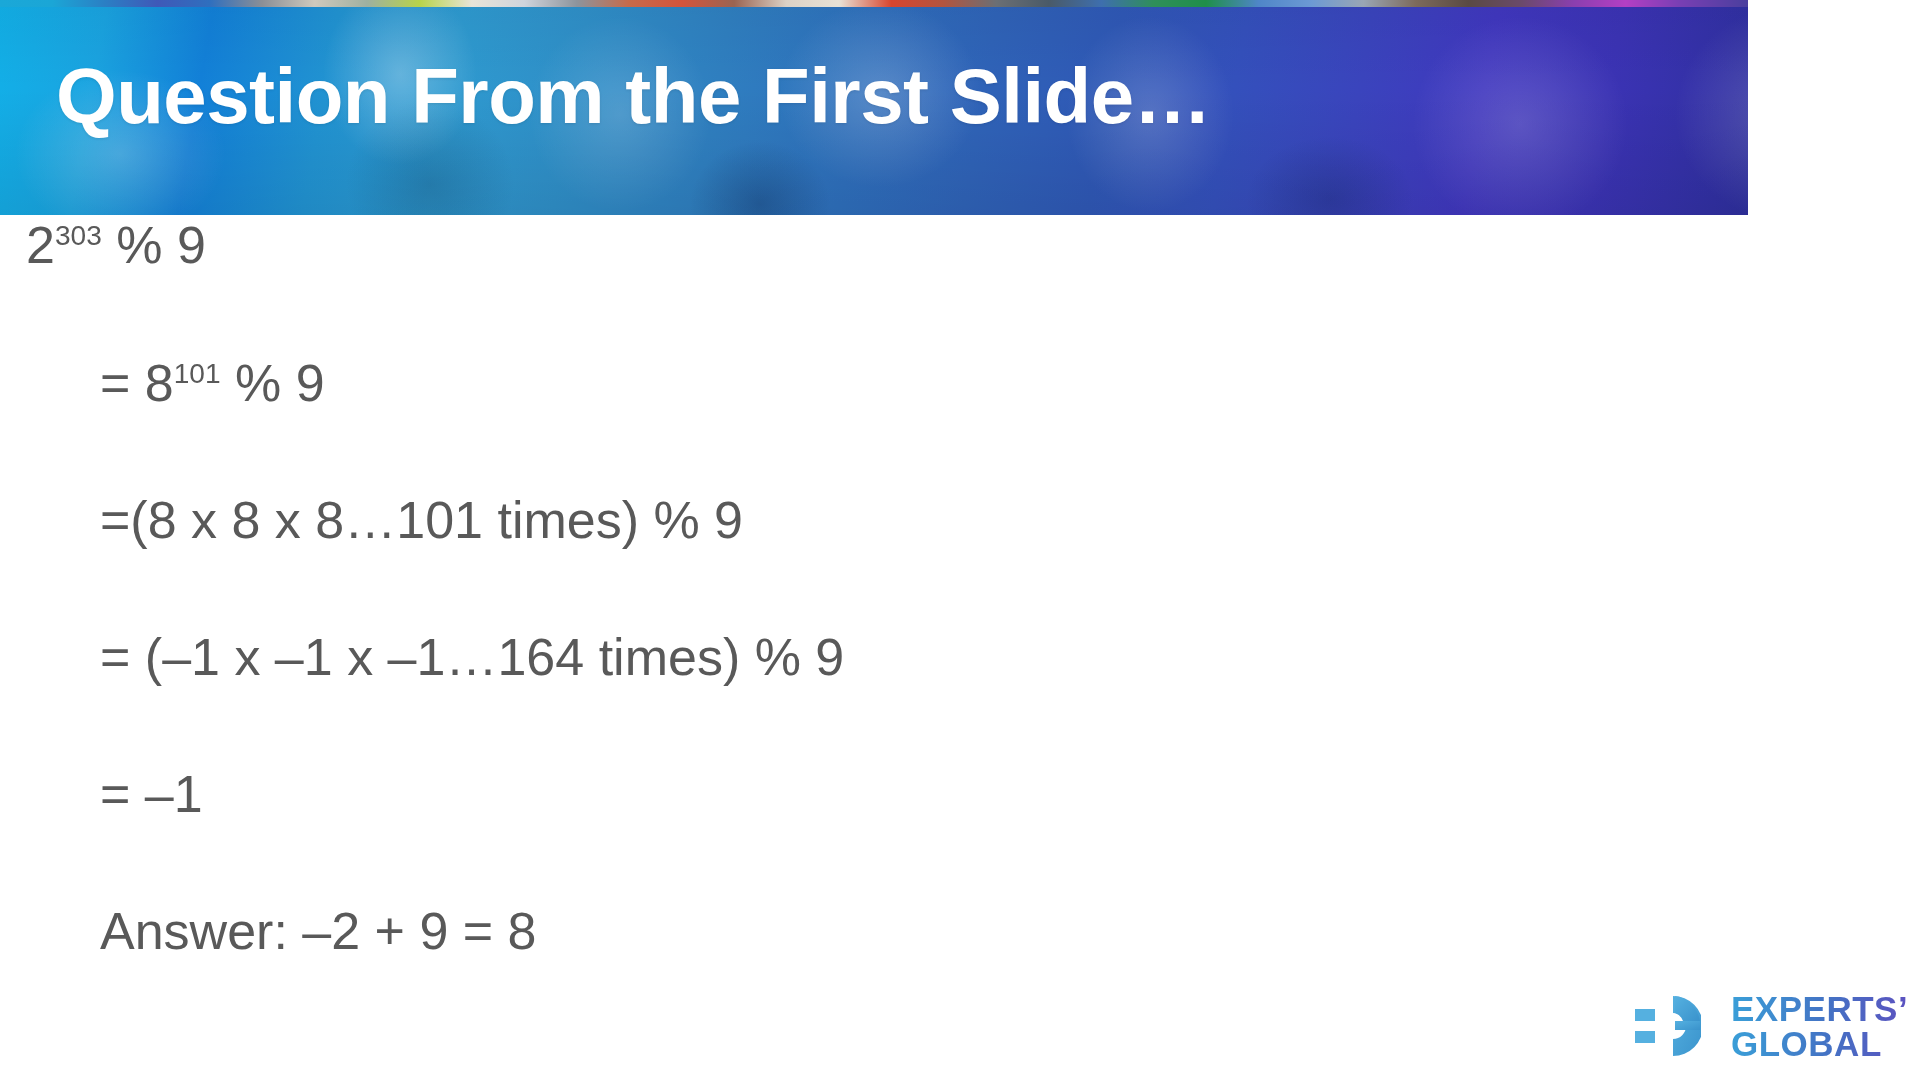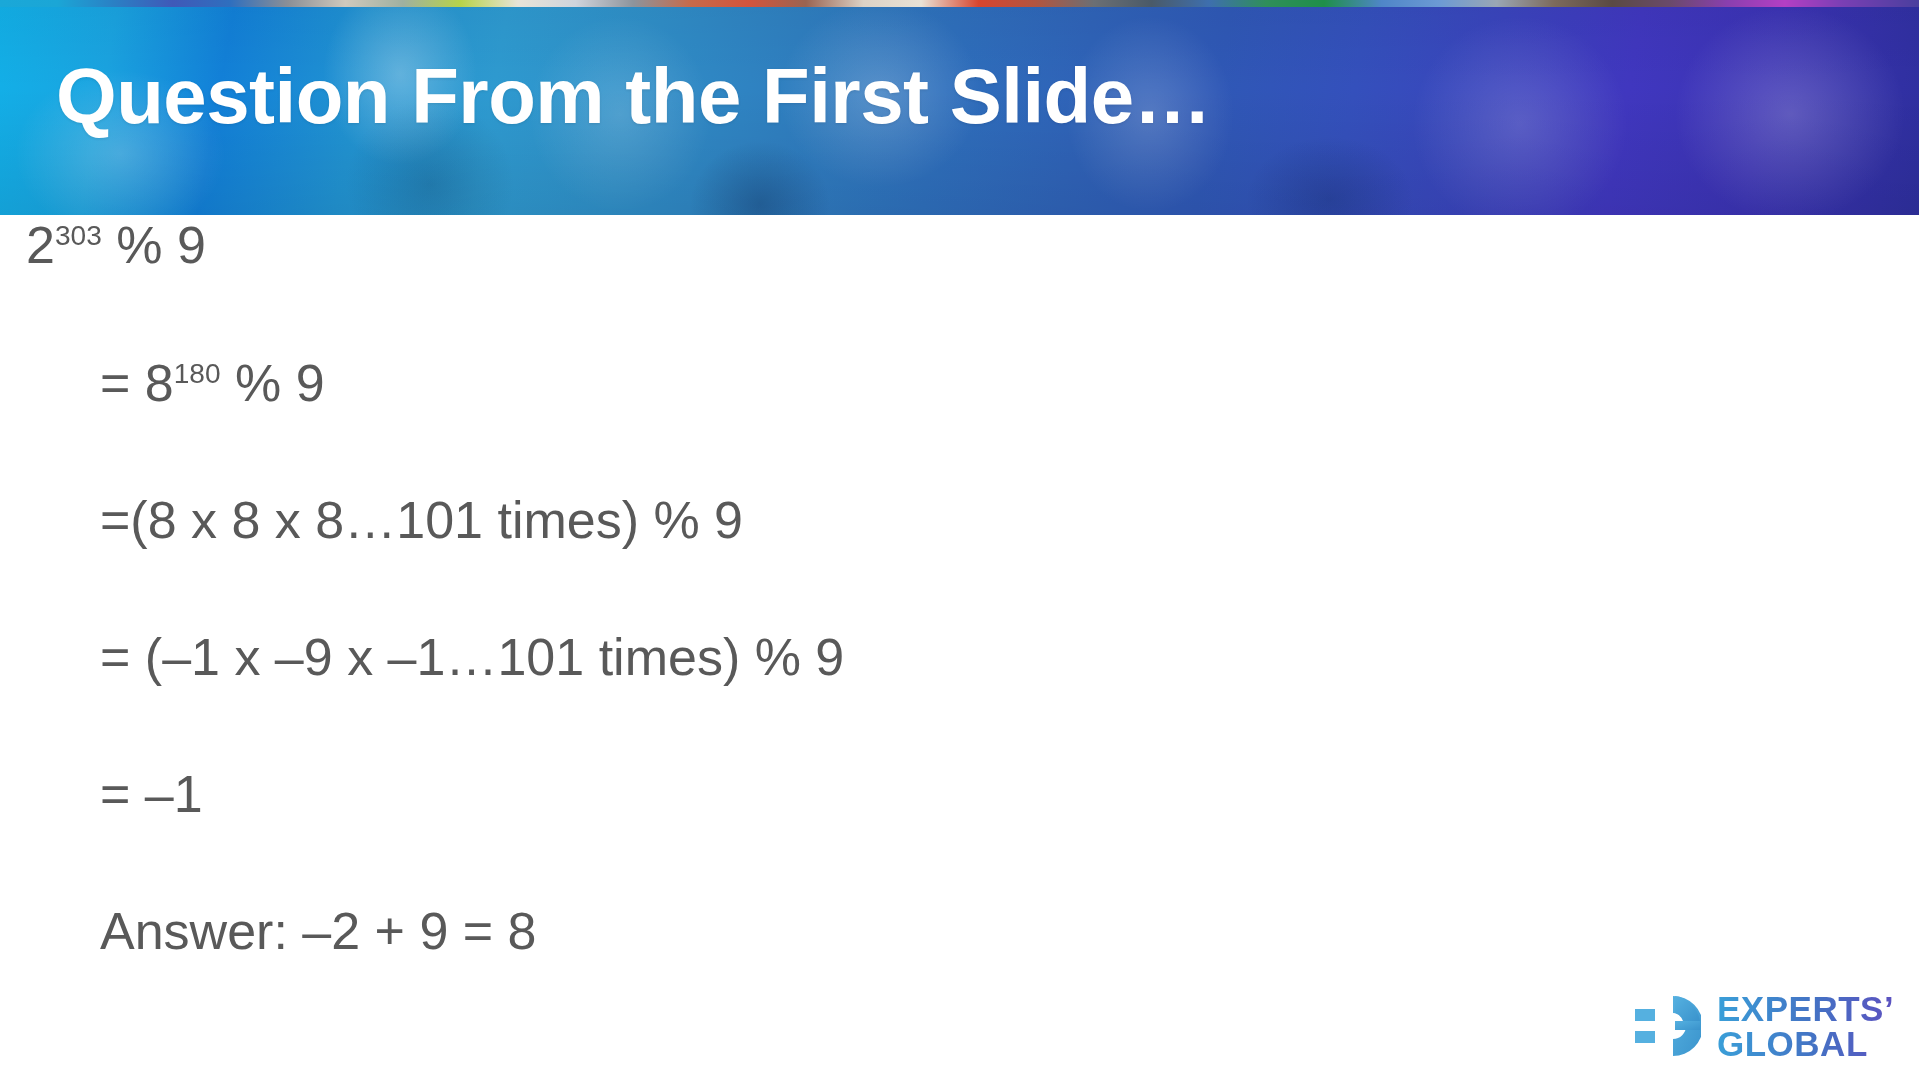--- a/index.html
+++ b/index.html
@@ -20,21 +20,21 @@
     height: 1079px;
     background: #ffffff;
     overflow: hidden;
   }
 
   
   .banner {
     position: absolute;
     left: 0;
     top: 0;
-    width: 1919px;
+    width: 1748px;
     height: 215px;
     overflow: hidden;
   }
 
   
   .banner-topstrip {
     position: absolute;
     left: 0; top: 0;
     width: 100%;
     height: 7px;
@@ -142,21 +142,21 @@
 
   
   .logo {
     position: absolute;
     right: 24px;
     bottom: 10px;
     width: 260px;
     height: 86px;
     display: flex;
     align-items: center;
-    gap: 16px;
+    gap: 30px;
   }
   .logo-mark {
     width: 66px;
     height: 62px;
     flex: none;
   }
   .logo-words {
     display: flex;
     flex-direction: column;
     justify-content: center;
@@ -187,29 +187,29 @@
     <h1 class="banner-title">Question From the First Slide…</h1>
   </div>
 
   <div class="body-area">
 
     <p class="eq-line eq-0">
       <span>2</span><sup>303</sup><span> % 9</span>
     </p>
 
     <p class="eq-line eq-1">
-      <span>= 8</span><sup>180</sup><span> % 9</span>
+      <span>= 8</span><sup>101</sup><span> % 9</span>
     </p>
 
     <p class="eq-line eq-2">
       <span>=(8 x 8 x 8…101 times) % 9</span>
     </p>
 
     <p class="eq-line eq-3">
-      <span>= (–1 x –9 x –1…101 times) % 9</span>
+      <span>= (–1 x –1 x –1…164 times) % 9</span>
     </p>
 
     <p class="eq-line eq-4">
       <span>= –1</span>
     </p>
 
     <p class="eq-line eq-5">
       <span>Answer: –2 + 9 = 8</span>
     </p>
 

